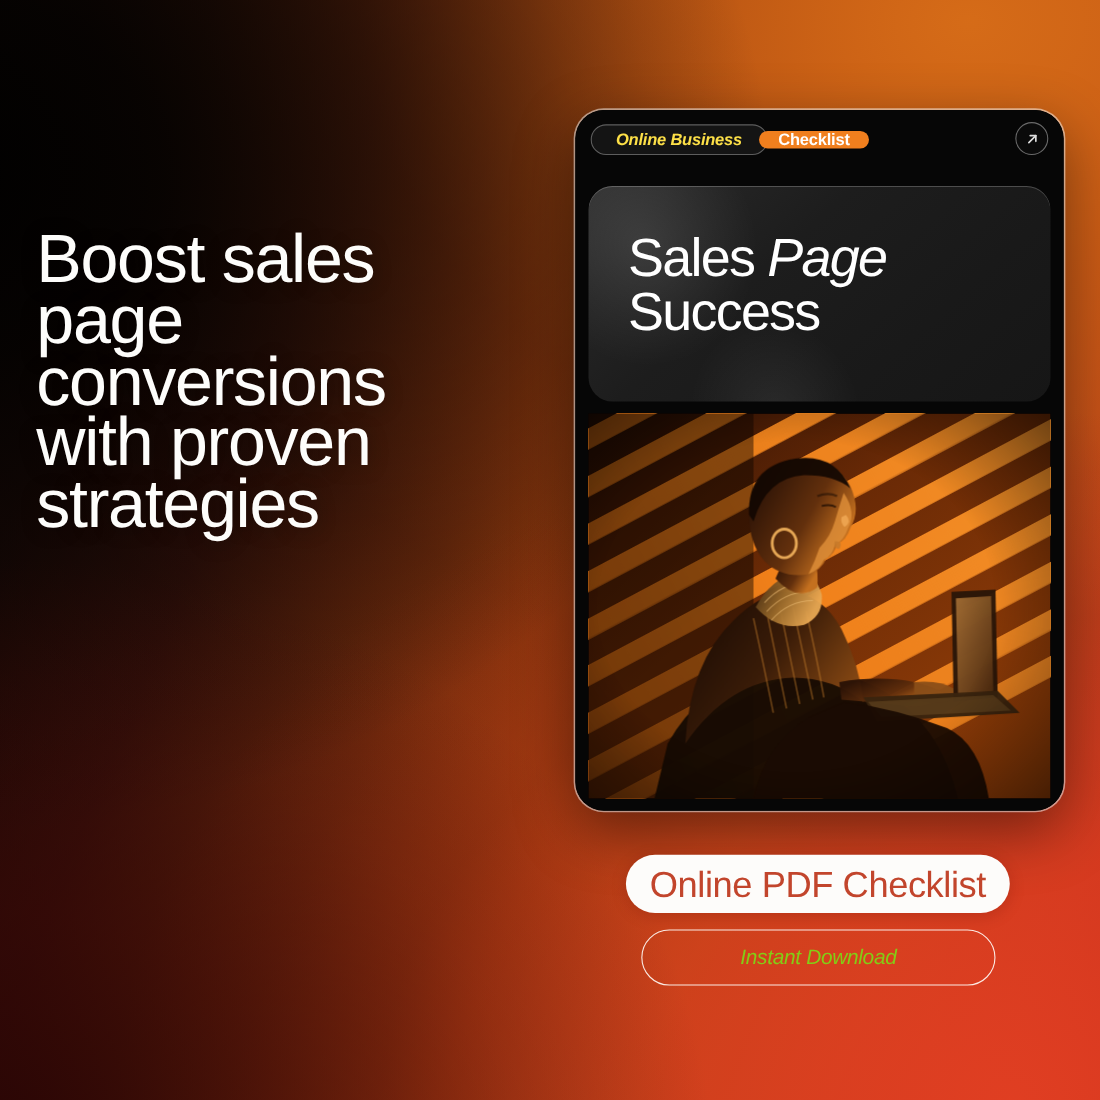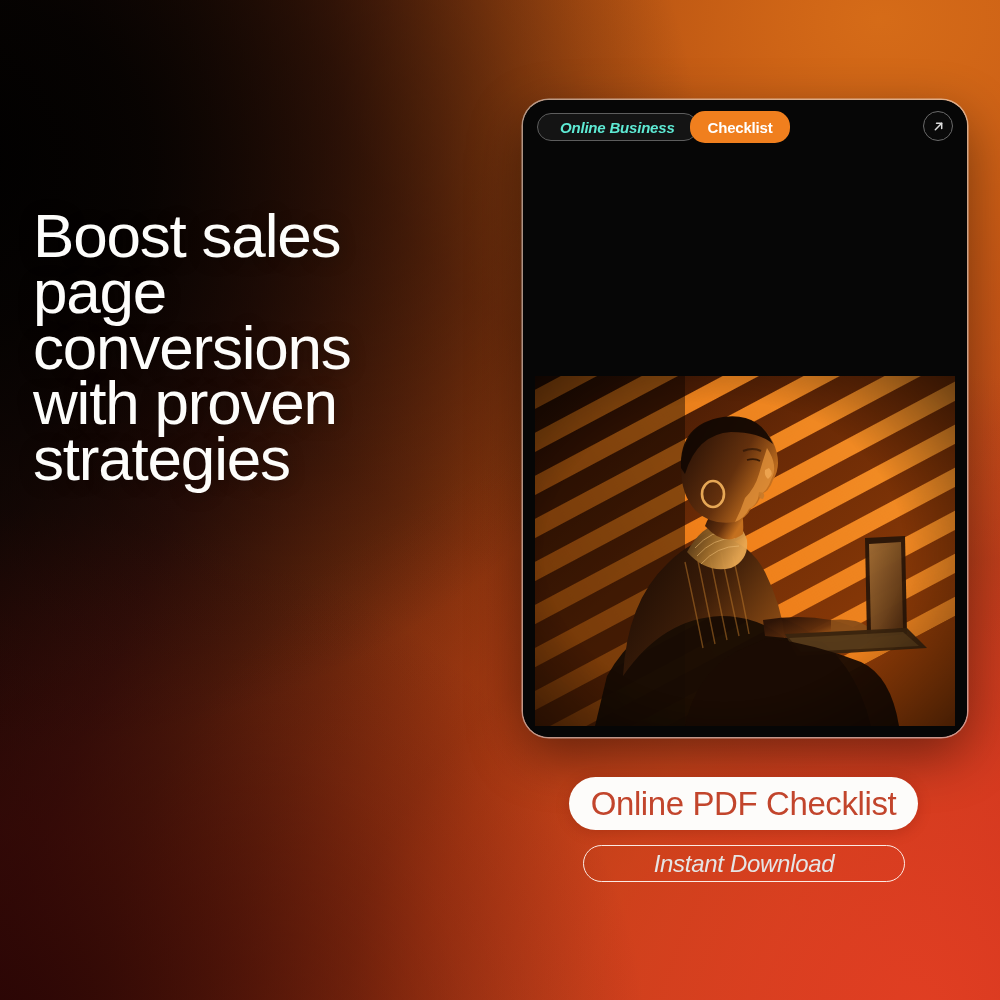--- a/index.html
+++ b/index.html
@@ -126,35 +126,35 @@
     display: flex;
     align-items: center;
     gap: 0px;
   }
   .pill-outline {
     height: 28px;
     padding: 0 22px;
     border-radius: 15px;
     border: 1px solid #5d5d5d;
     background: #141414;
-    color: #5eead4;
+    color: #fde047;
     font-size: 15px;
     font-style: italic;
     font-weight: 600;
     letter-spacing: -0.2px;
     display: flex;
     align-items: center;
     justify-content: center;
     box-sizing: border-box;
     margin-right: -8px;
     position: relative;
     z-index: 1;
   }
   .pill-solid {
-    height: 32px;
+    height: 16px;
     padding: 0 18px;
     border-radius: 15px;
     background: #f07f1e;
     color: #ffffff;
     font-size: 15px;
     font-weight: 600;
     letter-spacing: -0.2px;
     display: flex;
     align-items: center;
     justify-content: center;
@@ -254,26 +254,26 @@
     align-items: center;
     justify-content: center;
     box-sizing: border-box;
     box-shadow: 0 3px 14px rgba(90,15,5,0.22);
   }
   .cta-outline {
     position: absolute;
     left: 583px;
     top: 845px;
     width: 322px;
-    height: 37px;
+    height: 51px;
     border-radius: 27px;
     border: 1.6px solid rgba(255,248,244,0.92);
     background: transparent;
-    color: #e5e5e5;
-    font-size: 24px;
+    color: #84cc16;
+    font-size: 19px;
     font-style: italic;
     letter-spacing: -0.3px;
     display: flex;
     align-items: center;
     justify-content: center;
     box-sizing: border-box;
   }
 </style>
 </head>
 <body>
@@ -296,20 +296,28 @@
         <div class="pill-solid">Checklist</div>
 
         <div class="arrow-btn">
           <svg width="15" height="15" viewBox="0 0 16 16" fill="none" stroke="#dcdcdc" stroke-width="1.6" stroke-linecap="round" stroke-linejoin="round">
             <path d="M4.6 11.4 L11.4 4.6"></path>
             <path d="M5.9 4.6 L11.4 4.6 L11.4 10.1"></path>
           </svg>
         </div>
       </div>
 
+      <div class="title-card">
+        <div class="title-sheen"></div>
+        <div class="title-sheen2"></div>
+        <div class="title-text">
+          <span>Sales </span><span class="ital">Page</span><br>
+          <span>Success</span>
+        </div>
+      </div>
 
       <div class="photo">
         <svg viewBox="0 0 420 350" preserveAspectRatio="xMidYMid slice">
           <defs>
             <linearGradient id="wallg" x1="0" y1="0" x2="1" y2="1">
               <stop offset="0%" stop-color="#2a0f04"></stop>
               <stop offset="40%" stop-color="#6a2a06"></stop>
               <stop offset="100%" stop-color="#9c4208"></stop>
             </linearGradient>
             <linearGradient id="stripeg" x1="0" y1="0" x2="1" y2="0">

